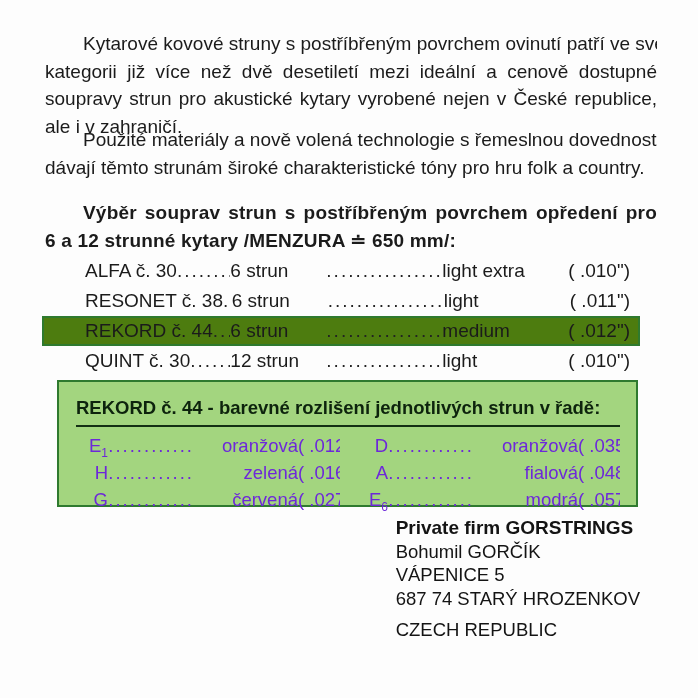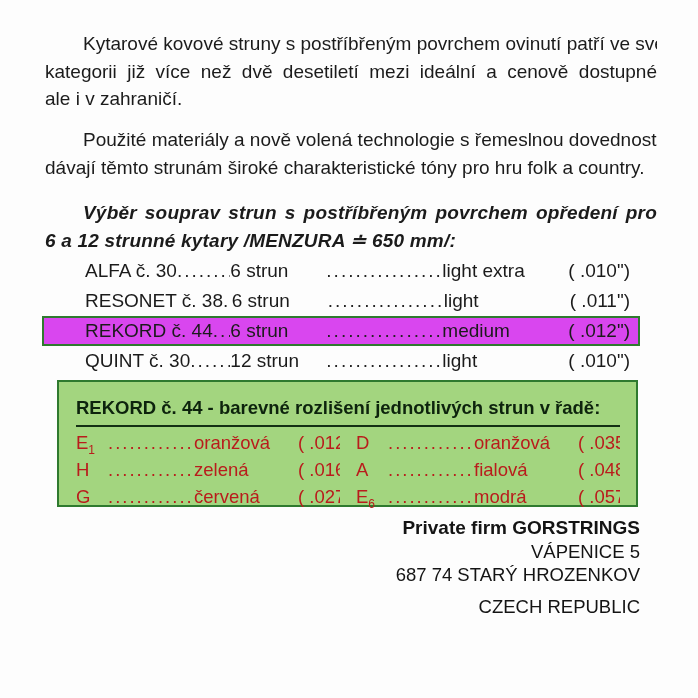--- a/index.html
+++ b/index.html
@@ -20,38 +20,38 @@
   .line {
     height:27.5px; line-height:27.5px;
     font-size:19px;
     white-space:nowrap;
     text-align:justify;
     text-align-last:justify;
     overflow:hidden;
   }
   .line.first { padding-left:38px; }
   .line.last { text-align-last:left; }
-  .bold { font-weight:bold;font-style:italic; }
+  .bold { font-weight:bold; }
   #p1 { top:30px; }
   #p2 { top:126px; }
   #heading { top:199px; letter-spacing:0.2px; }
 
   
   .table { position:absolute; top:256px; left:42px; width:598px; }
   .trow {
     display:flex; align-items:center;
     height:30px;
     box-sizing:border-box;
     border:2px solid transparent;
     padding:0 8px 0 41px;
     font-size:19px;
     white-space:nowrap;
   }
   .trow.hl {
-    background:#d946ef;
+    background:#4d7c0f;
     border-color:#2f7a2f;
   }
   .tnamewrap { display:flex; width:212px; overflow:hidden;align-items:flex-end; }
   .tname { flex:0 0 auto; }
   .dots {
     flex:1 1 auto;
     overflow:hidden;
     letter-spacing:2px;
     color:#222;
   }
@@ -79,52 +79,53 @@
     white-space:nowrap;
   }
   .grows {
     display:grid;
     grid-template-columns:1fr 1fr;
     column-gap:16px;
     margin-top:5px;
   }
   .crow {
     display:flex; align-items:baseline;
-    height:27px; line-height:21px;
+    height:27px; line-height:27px;
     font-size:18.5px;
-    color:#b91c1c;
-    white-space:nowrap;
-    overflow:hidden;
+    color:#6d28d9;
+    white-space:nowrap;
+    overflow:hidden;
+    text-align:right;
   }
   .cnote { width:32px; flex:0 0 auto; }
   .cnote sub { font-size:12px; }
   .cdots { width:86px; flex:0 0 auto; overflow:hidden; letter-spacing:2px; }
   .ccolor { width:104px; flex:0 0 auto; }
   .csize { }
 
   
   .address {
     position:absolute;
     top:516px; right:58px;
-    text-align:right;
     font-size:18.5px;
     line-height:23.5px;
     color:#141414;
   }
   .address .line1 { font-weight:bold; font-size:19px; }
   .address .line5 { margin-top:8px; }
 </style>
 </head>
 <body>
 
 <div class="page">
 
   <div class="textblock" id="p1">
     <div class="line first">Kytarové kovové struny s postříbřeným povrchem ovinutí patří ve své</div>
     <div class="line">kategorii již více než dvě desetiletí mezi ideální a cenově dostupné</div>
+    <div class="line">soupravy strun pro akustické kytary vyrobené nejen v České republice,</div>
     <div class="line last">ale i v zahraničí.</div>
   </div>
 
   <div class="textblock" id="p2">
     <div class="line first">Použité materiály a nově volená technologie s řemeslnou dovedností</div>
     <div class="line last">dávají těmto strunám široké charakteristické tóny pro hru folk a country.</div>
   </div>
 
   <div class="textblock bold" id="heading">
     <div class="line first">Výběr souprav strun s postříbřeným povrchem opředení pro</div>
@@ -223,18 +224,19 @@
         <span class="cdots">............</span>
         <span class="ccolor">modrá</span>
         <span class="csize">( .057")</span>
       </div>
 
     </div>
   </div>
 
   <div class="address">
     <div class="line1">Private firm GORSTRINGS</div>
+    <div class="line2">Bohumil GORČÍK</div>
     <div class="line3">VÁPENICE 5</div>
     <div class="line4">687 74 STARÝ HROZENKOV</div>
     <div class="line5">CZECH REPUBLIC</div>
   </div>
 
 </div>
 
 </body></html>

